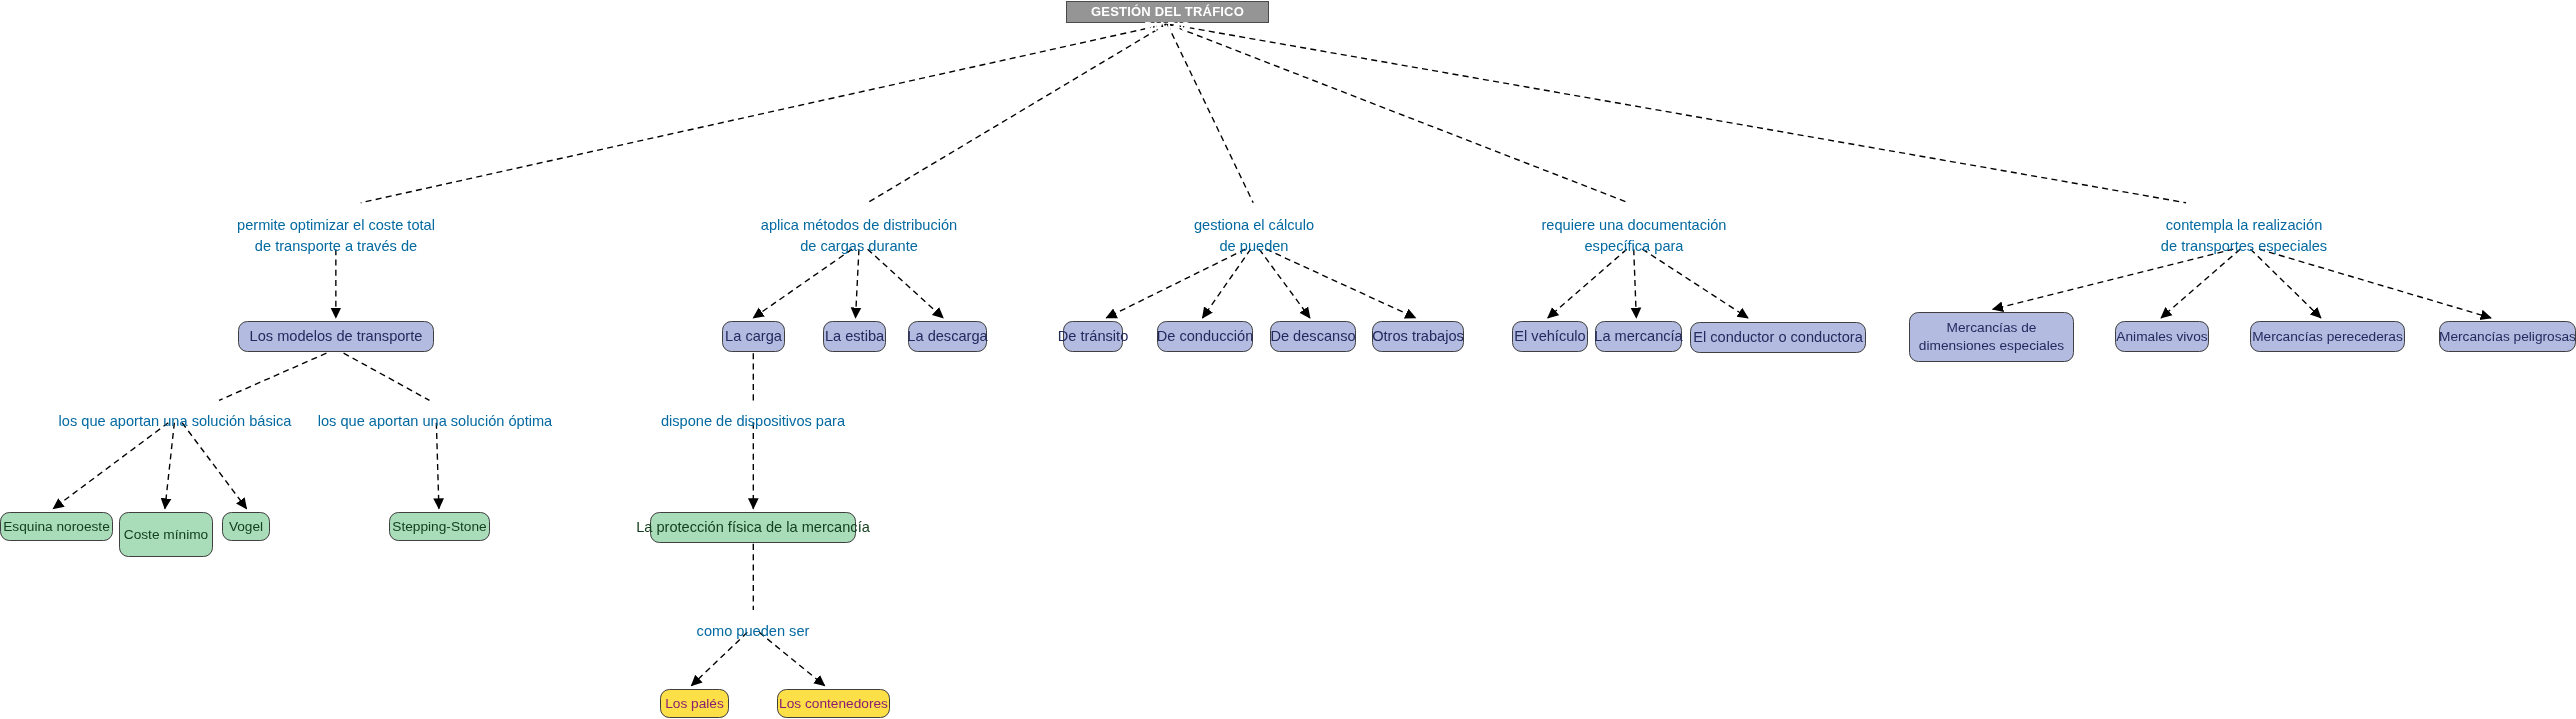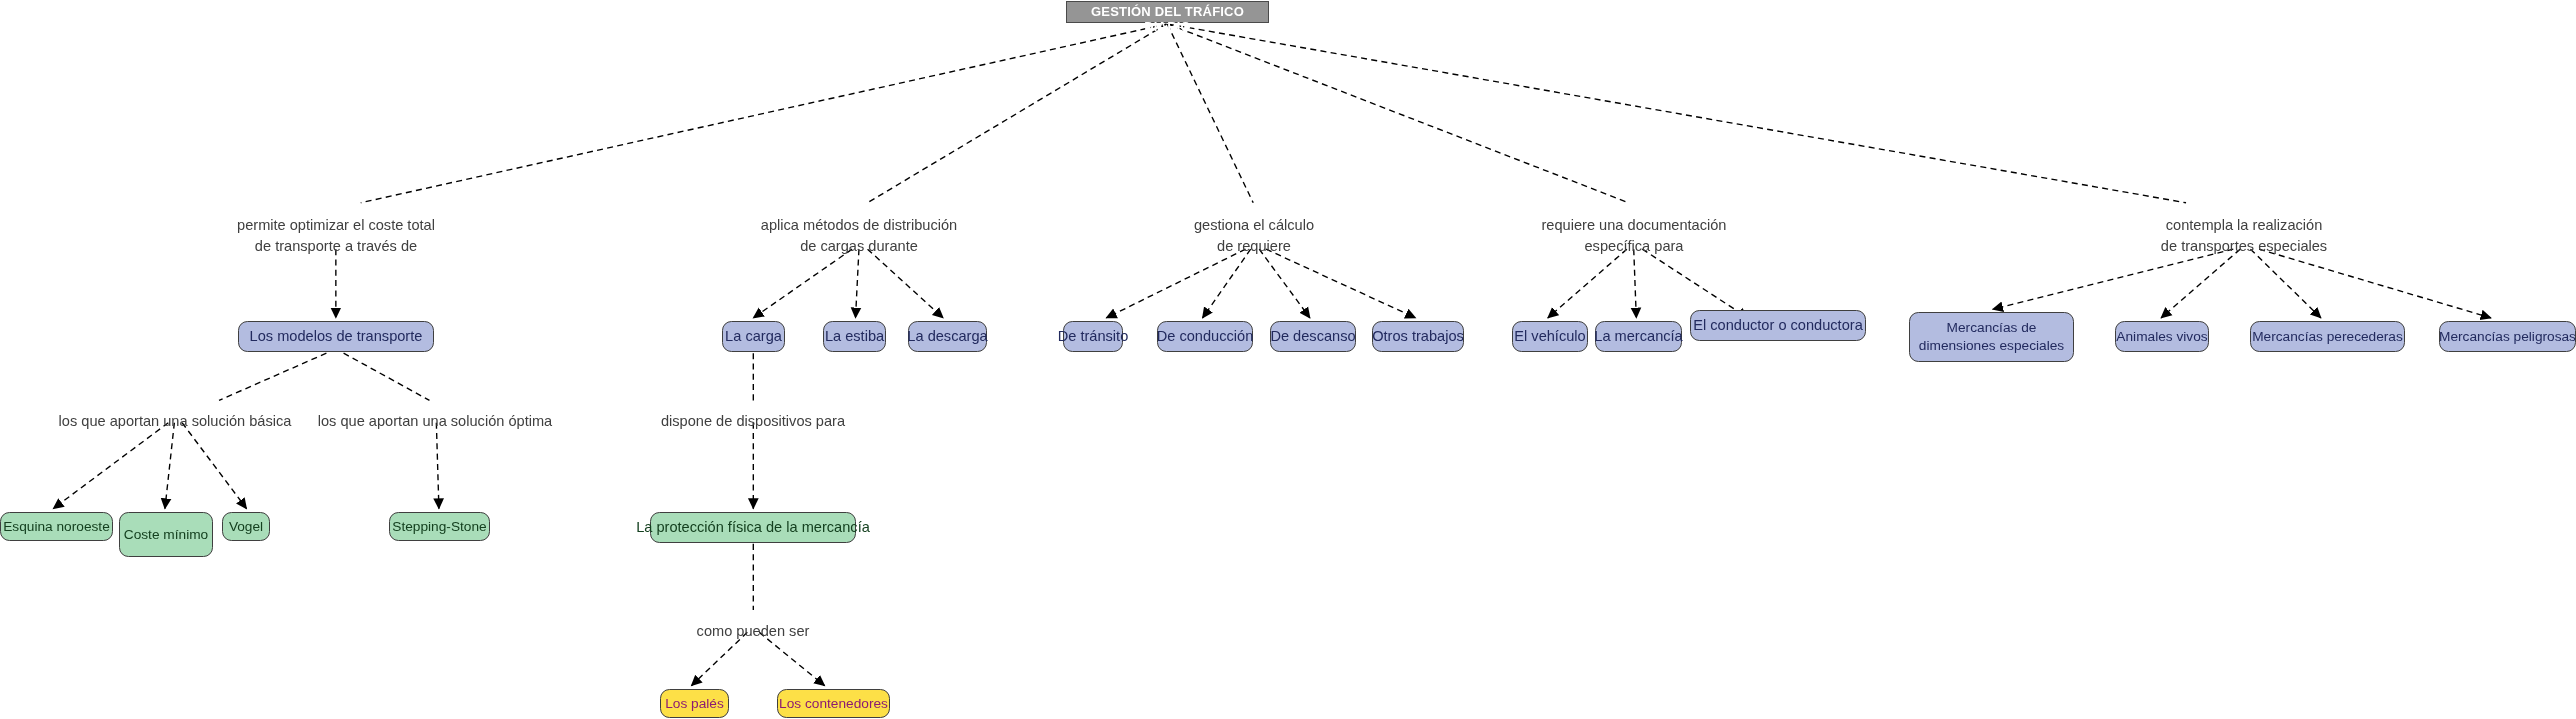--- a/index.html
+++ b/index.html
@@ -68,21 +68,21 @@
     color: #14401f;
   }
   .n-pink {
     background: #fde047;
     color: #8c1b72;
   }
 
   .link-label {
     position: absolute;
     text-align: center;
-    color: #404040;
+    color: #0369a1;
     font-size: 14.6px;
     line-height: 1.45;
     white-space: pre-line;
     transform: translateX(-50%);
   }
 </style>
 </head>
 <body>
 
 <div id="canvas">
@@ -129,21 +129,21 @@
   </svg>
 
   <div class="node-title" style="left: 1066px; top: 0.9px; width: 203px; height: 22px; font-size: 13px;">LA PROGRAMACIÓN Y GESTIÓN DEL TRÁFICO DIARIO</div>
 
   <div id="link-label-layer">
       <div class="link-label" style="left: 336px; top: 215px;">permite optimizar el coste total
 de transporte a través de</div>
       <div class="link-label" style="left: 859px; top: 215px;">aplica métodos de distribución
 de cargas durante</div>
       <div class="link-label" style="left: 1254px; top: 215px;">gestiona el cálculo
-de requiere</div>
+de pueden</div>
       <div class="link-label" style="left: 1634px; top: 215px;">requiere una documentación
 específica para</div>
       <div class="link-label" style="left: 2244px; top: 215px;">contempla la realización
 de transportes especiales</div>
       <div class="link-label" style="left: 175px; top: 411px;">los que aportan una solución básica</div>
       <div class="link-label" style="left: 435px; top: 411px;">los que aportan una solución óptima</div>
       <div class="link-label" style="left: 753px; top: 411px;">dispone de dispositivos para</div>
       <div class="link-label" style="left: 753px; top: 621px;">como pueden ser</div>
     </div>
   <div id="node-layer">
@@ -191,21 +191,21 @@
       </div>
       <div class="node n-blue" style="left: 1372px; top: 321px; width: 92px; height: 31px; font-size: 14.6px;">
         <span>Otros trabajos</span>
       </div>
       <div class="node n-blue" style="left: 1512px; top: 321px; width: 76px; height: 31px; font-size: 14.6px;">
         <span>El vehículo</span>
       </div>
       <div class="node n-blue" style="left: 1595px; top: 321px; width: 87px; height: 31px; font-size: 14.6px;">
         <span>La mercancía</span>
       </div>
-      <div class="node n-blue" style="left: 1690px; top: 310px; width: 176px; height: 31px; font-size: 14.6px;">
+      <div class="node n-blue" style="left: 1690px; top: 322px; width: 176px; height: 31px; font-size: 14.6px;">
         <span>El conductor o conductora</span>
       </div>
       <div class="node n-blue wrap" style="left: 1909px; top: 312px; width: 165px; height: 50px; font-size: 13.7px;">
         <span>Mercancías de dimensiones especiales</span>
       </div>
       <div class="node n-blue" style="left: 2115px; top: 321px; width: 94px; height: 31px; font-size: 13.7px;">
         <span>Animales vivos</span>
       </div>
       <div class="node n-blue" style="left: 2250px; top: 321px; width: 155px; height: 31px; font-size: 13.7px;">
         <span>Mercancías perecederas</span>

